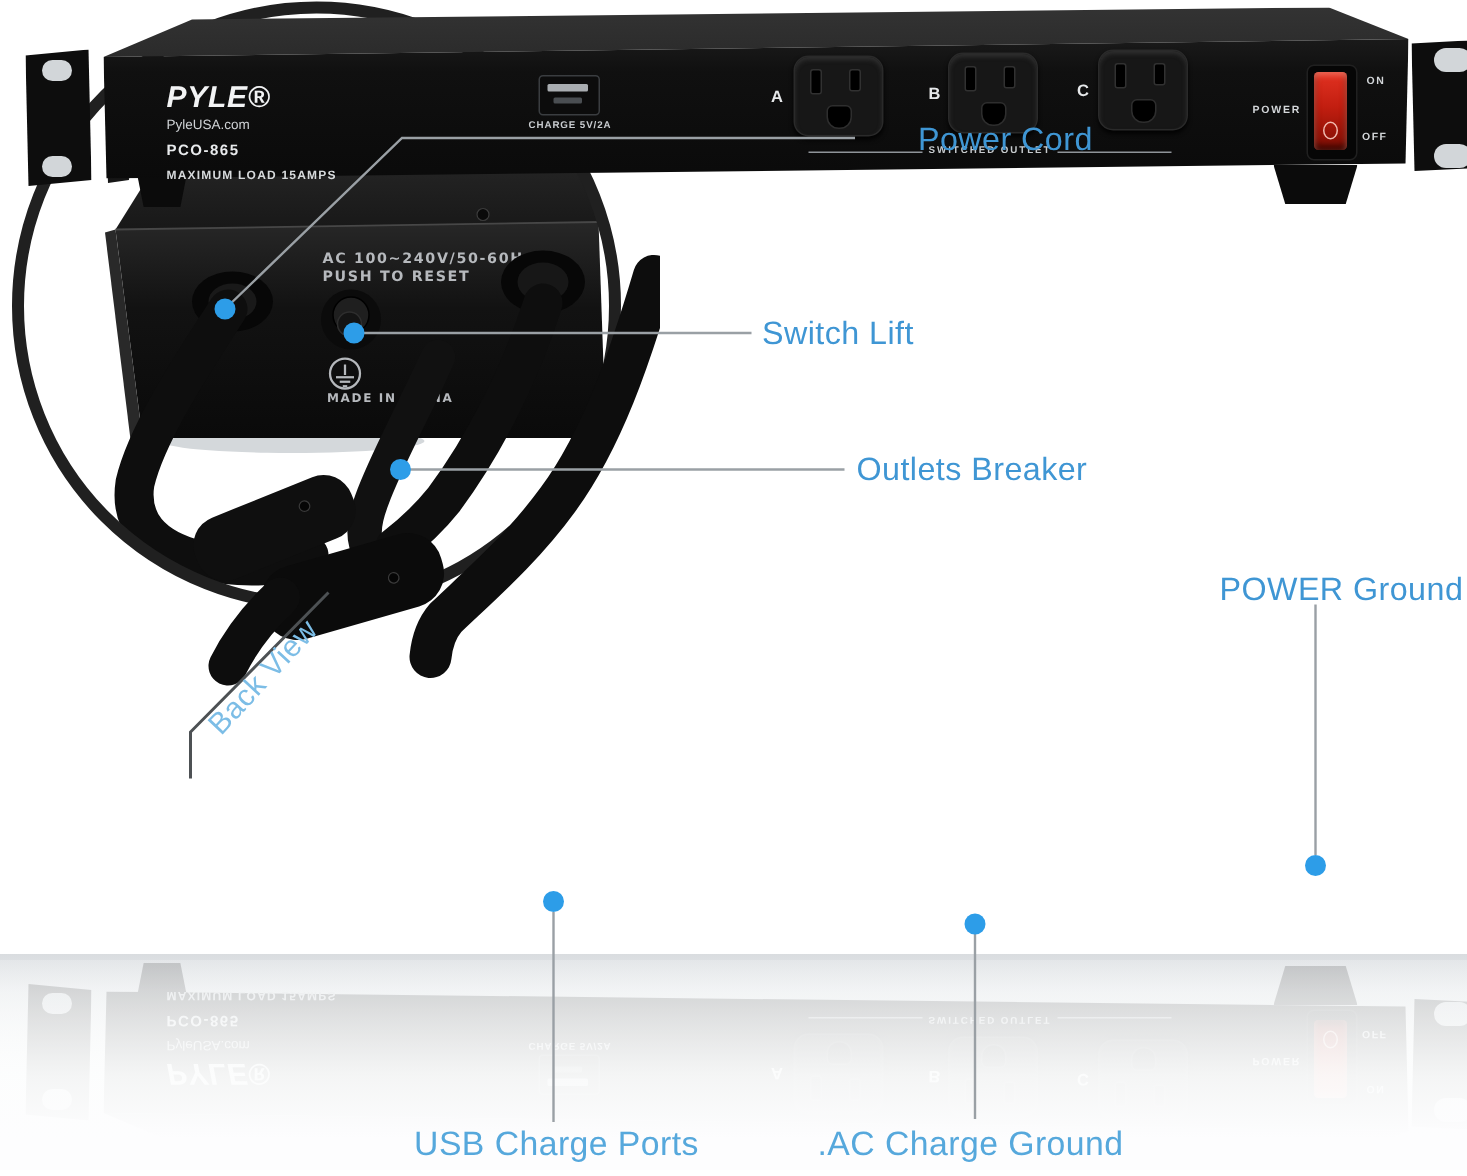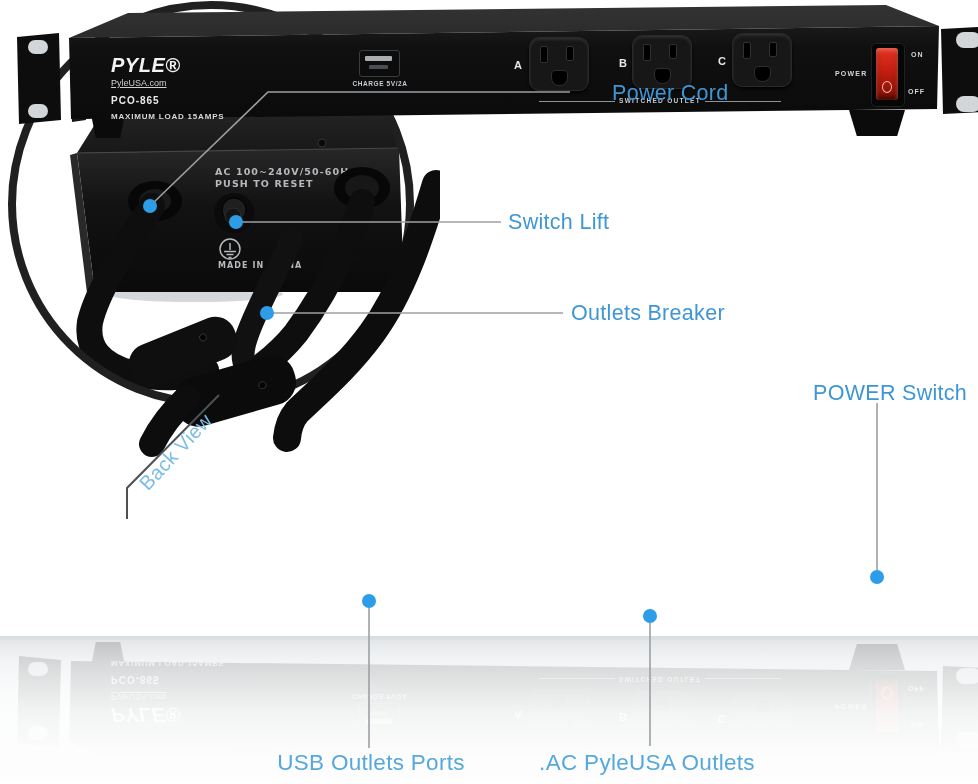--- a/index.html
+++ b/index.html
@@ -38,21 +38,21 @@
     background:linear-gradient(#262626 0%,#101010 34%,#090909 100%);
     clip-path:polygon(58px 38px,928px 26px,926px 109px,60px 119px);}
   .ear{position:absolute;inset:0;background:#0d0d0d;}
   .ear-l{clip-path:polygon(6px 37px,48px 33px,50px 120px,8px 124px);}
   .ear-r{clip-path:polygon(930px 29px,968px 27px,972px 112px,932px 114px);}
   .ear-hole{position:absolute;background:#d2d6d9;border-radius:8px;}
   .foot{position:absolute;background:#0b0b0b;clip-path:polygon(0 0,100% 0,86% 100%,14% 100%);}
 
   .brand-block{position:absolute;left:100px;top:54px;color:#fff;}
   .brand{font-size:20px;font-weight:bold;font-style:italic;letter-spacing:.5px;color:#f2f3f4;}
-  .site{font-size:9px;color:#cfd2d5;margin-top:1px;text-decoration:underline;}
+  .site{font-size:9px;color:#cfd2d5;margin-top:1px;}
   .model{font-size:10px;font-weight:bold;color:#e8eaec;margin-top:7px;letter-spacing:1px;}
   .maxload{font-size:8px;font-weight:bold;color:#d6d9db;margin-top:6px;letter-spacing:.8px;}
 
   .usb-port{position:absolute;left:348px;top:50px;width:39px;height:25px;background:#0c0c0c;
     border:1px solid #3a3d40;border-radius:3px;}
   .usb-bar1{position:absolute;left:5px;top:5px;width:27px;height:5px;background:#a9adb1;border-radius:1px;}
   .usb-bar2{position:absolute;left:9px;top:14px;width:19px;height:4px;background:#4a4e52;border-radius:1px;}
   .usb-label{position:absolute;left:337px;top:80px;width:64px;text-align:center;
     font-size:6.5px;font-weight:bold;color:#c9ccd0;letter-spacing:.6px;}
 
@@ -299,16 +299,16 @@
   <circle class="dot" cx="236" cy="222" r="7"></circle>
   <circle class="dot" cx="267" cy="313" r="7"></circle>
   <circle class="dot" cx="877" cy="577" r="7"></circle>
   <circle class="dot" cx="369" cy="601" r="7"></circle>
   <circle class="dot" cx="650" cy="616" r="7"></circle>
 </svg>
 
 <div class="lbl" style="left:612px;top:81px;">Power Cord</div>
 <div class="lbl" style="left:508px;top:210px;">Switch Lift</div>
 <div class="lbl" style="left:571px;top:301px;">Outlets Breaker</div>
-<div class="lbl" style="left:813px;top:381px;">POWER Switch</div>
-<div class="lbl lbl-big" style="left:371px;top:750px;">USB Outlets Ports</div>
-<div class="lbl lbl-big" style="left:647px;top:750px;">.AC PyleUSA Outlets</div>
+<div class="lbl" style="left:813px;top:381px;">POWER Ground</div>
+<div class="lbl lbl-big" style="left:371px;top:750px;">USB Charge Ports</div>
+<div class="lbl lbl-big" style="left:647px;top:750px;">.AC Charge Ground</div>
 <div class="lbl lbl-backview" style="left:176px;top:452px;">Back View</div>
 
 </body></html>

